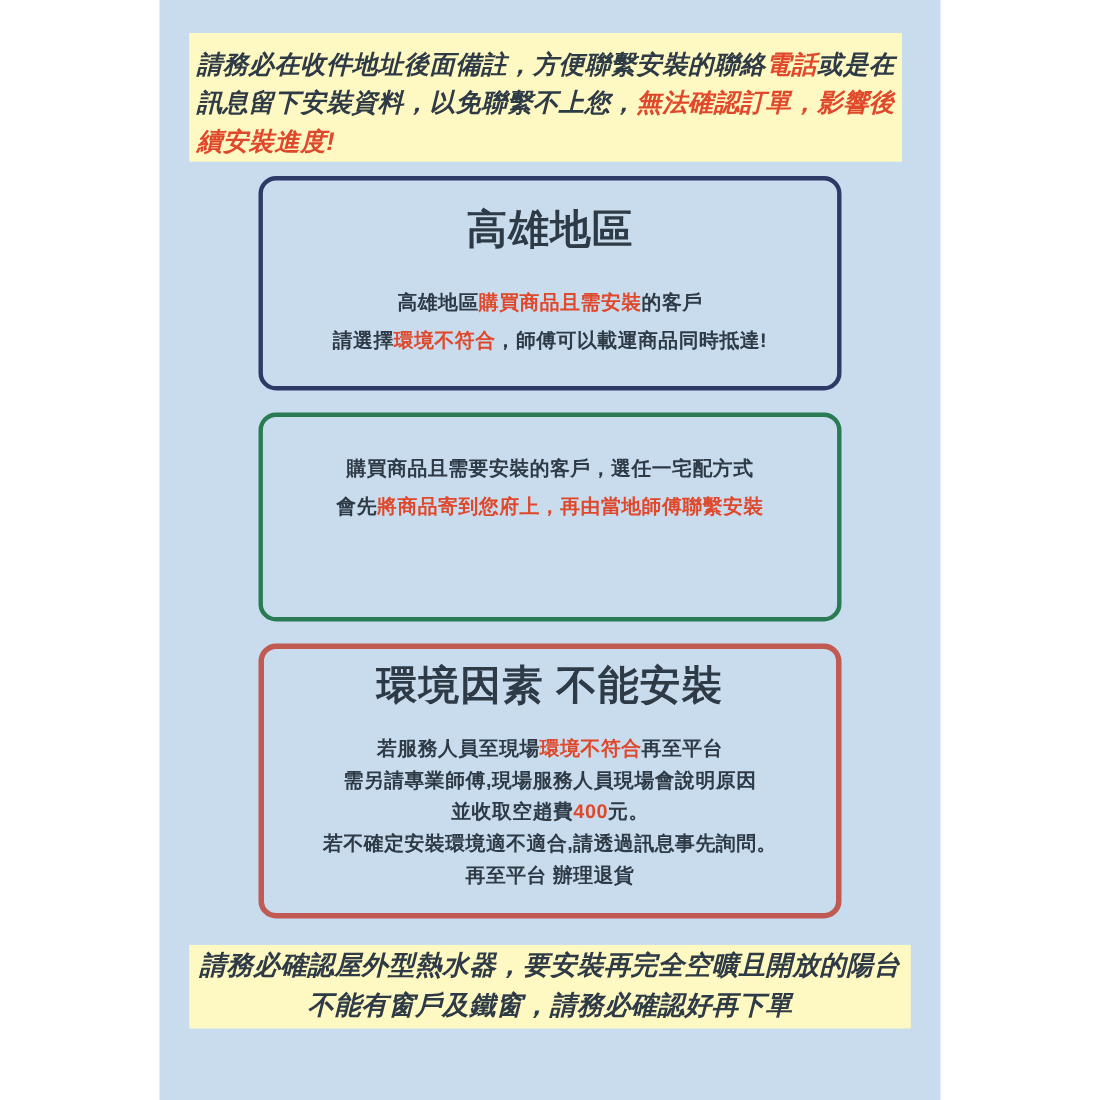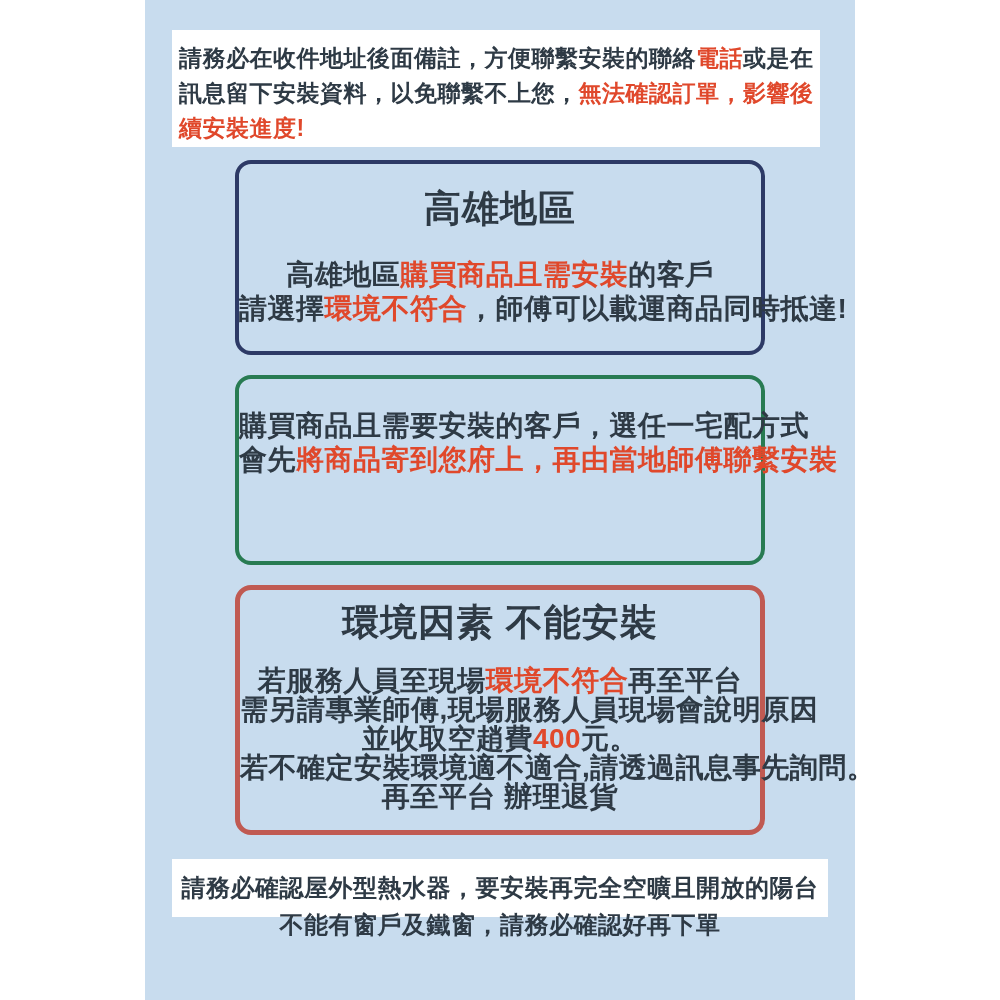--- a/index.html
+++ b/index.html
@@ -9,46 +9,47 @@
     font-family: "Liberation Sans", sans-serif;
     font-weight: bold;
     overflow: hidden;
   }
   .page { position: relative; width: 1000px; height: 1000px; background: #ffffff; }
   .panel {
     position: absolute; left: 145px; top: 0; width: 710px; height: 1000px;
     background: #c8dcee;
   }
   .note {
-    position: absolute; background: #ffffff; color: #2e3a45;
+    position: absolute; background: #fef9c3; color: #2e3a45;
     letter-spacing: 0.5px;
+    font-style: italic;
   }
   .top-note {
     left: 27px; top: 30px; width: 648px; height: 117px;
     font-size: 23px; line-height: 35px; padding: 11px 0 0 7px;
     box-sizing: border-box; text-align: left; white-space: nowrap;
   }
   .bottom-note {
-    left: 27px; top: 859px; width: 656px; height: 58px;
-    font-size: 24px; line-height: 37px; padding-top: 10px;
+    left: 27px; top: 859px; width: 656px; height: 76px;
+    font-size: 24px; line-height: 37px; 
     box-sizing: border-box; text-align: center; white-space: nowrap;
   }
   .region-box {
     position: absolute; left: 90px; width: 530px;
     box-sizing: border-box; border-radius: 16px;
     text-align: center; color: #2e3a45;
   }
   .box-kaohsiung { top: 160px; height: 195px; border: 4px solid #2d3a66; }
   .box-other     { top: 375px; height: 190px; border: 4px solid #287b52; }
   .box-env       { top: 585px; height: 250px; border: 5px solid #c05a52; }
   .box-title { font-size: 37px; line-height: 42px; letter-spacing: 1px; }
   .box-kaohsiung .box-title { margin-top: 24px; }
   .box-other     .box-title { margin-top: 24px; }
   .box-env       .box-title { margin-top: 12px; }
-  .box-body { font-size: 28px; letter-spacing: 0.5px; white-space: nowrap; }
+  .box-body { font-size: 18px; letter-spacing: 0.5px; white-space: nowrap; }
   .box-kaohsiung .box-body { margin-top: 28px; line-height: 34px; }
   .box-other     .box-body { margin-top: 30px; line-height: 34px; }
   .box-env       .box-body { margin-top: 22px; line-height: 29px; }
   .seg-dark { color: #2e3a45; }
   .seg-red  { color: #e0482b; }
   .line { display: block; }
 </style>
 </head>
 <body>
 

